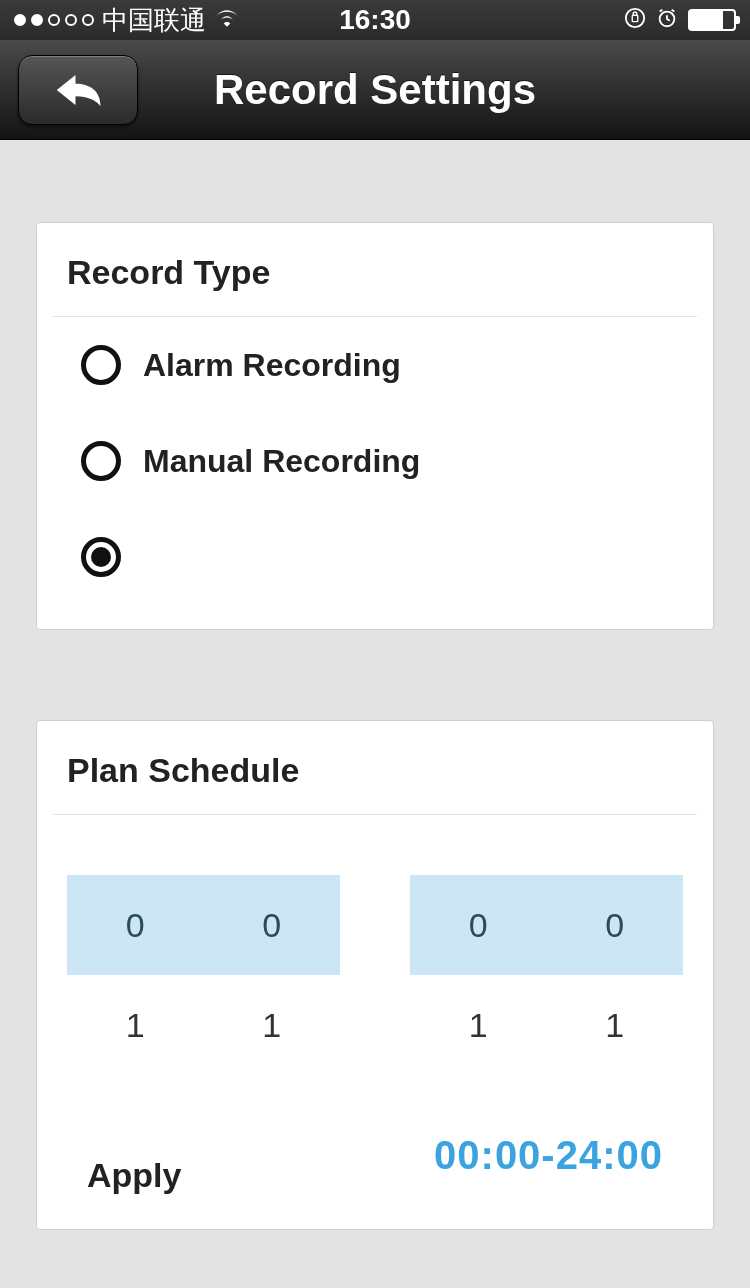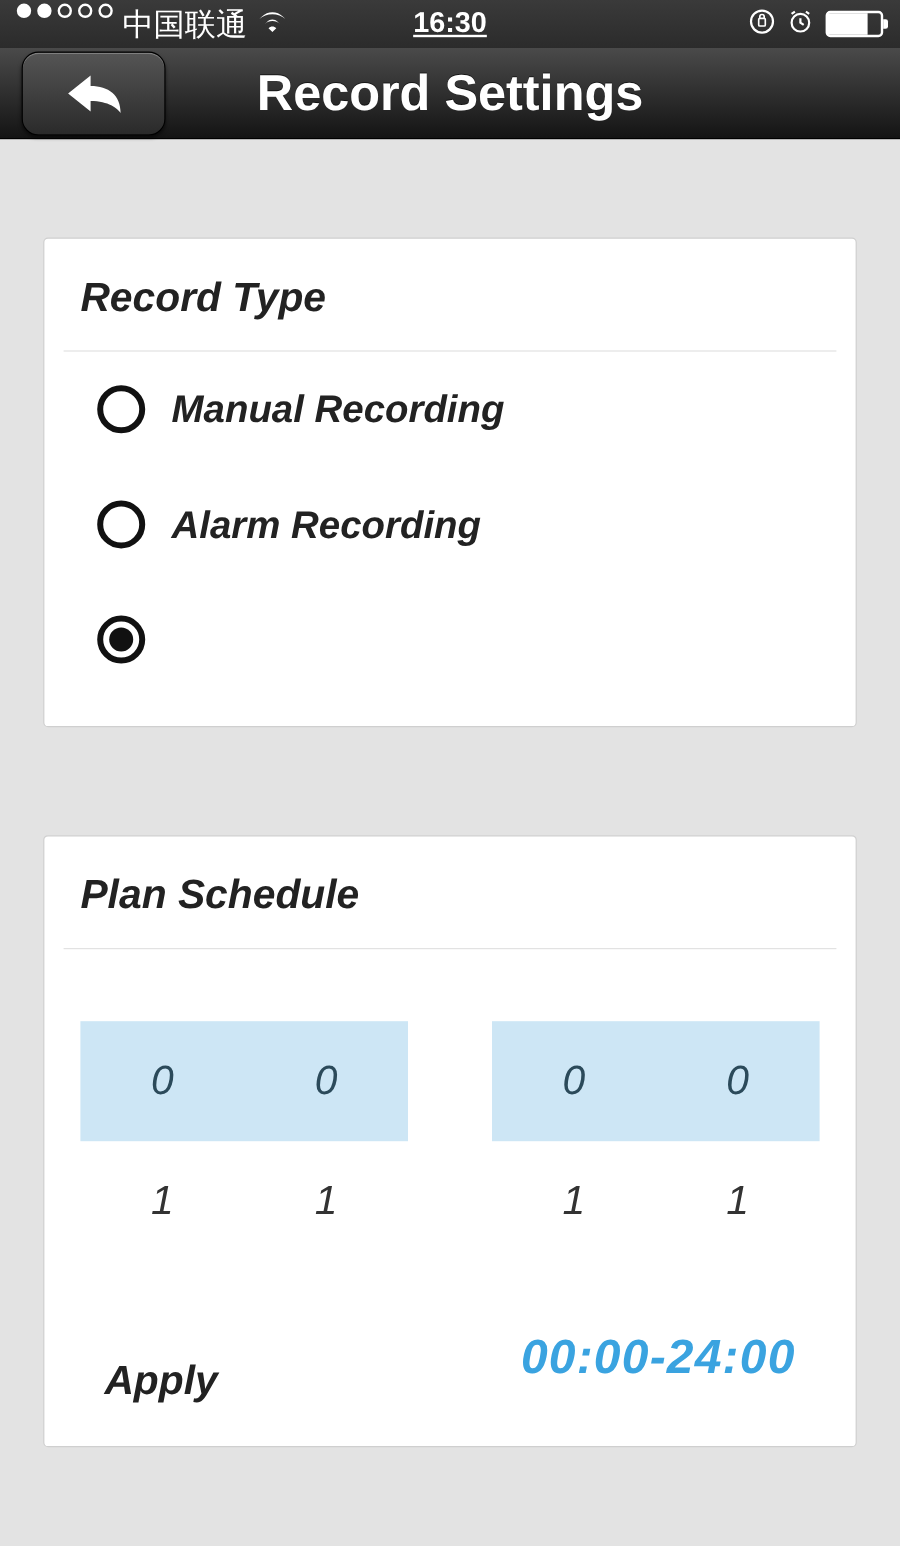--- a/index.html
+++ b/index.html
@@ -8,36 +8,36 @@
   .status-bar {
     height: 40px;
     background: linear-gradient(#3a3a3a, #2b2b2b);
     color: #fff;
     display: flex;
     align-items: center;
     font-size: 26px;
     padding: 0 14px;
     position: relative;
   }
-  .status-left { display: flex; align-items: flex-start; gap: 8px; }
+  .status-left { display: flex; align-items: center; gap: 8px; font-family: Liberation Mono, monospace; }
   .signal-dots { display: flex; gap: 5px; align-items:center; }
   .dot { width: 12px; height: 12px; border-radius: 50%; border: 2px solid #fff; }
   .dot.filled { background:#fff; }
   .carrier { font-size: 26px; }
   .wifi-icon svg { width: 26px; height: 20px; }
-  .status-time { position:absolute; left:50%; transform:translateX(-50%); font-weight:600; font-size:24px;text-decoration:underline; }
+  .status-time { position:absolute; left:50%; transform:translateX(-50%); font-weight:600; font-size:28px; }
   .status-right { margin-left:auto; display:flex; align-items:center; gap:10px; }
   .status-right svg { height:22px; }
   .battery { width:48px; height:22px; border:2px solid #fff; border-radius:4px; position:relative; }
   .battery:after { content:""; position:absolute; right:-6px; top:5px; width:4px; height:8px; background:#fff; border-radius:0 2px 2px 0;}
   .battery-fill { background:#fff; height:100%; width:75%; }
 
   
   .nav-bar {
-    height: 76px;
+    height: 100px;
     background: linear-gradient(#4a4a4a, #141414);
     display:flex;
     align-items:center;
     padding: 0 18px;
     position:relative;
     border-bottom:1px solid #000;
   }
   .back-button {
     width: 120px; height: 70px;
     background: linear-gradient(#555, #2a2a2a);
@@ -55,21 +55,20 @@
   }
 
   
   .content { padding: 82px 36px 0 36px; }
   .card {
     background:#fff;
     border:1px solid #cfcfcf;
     border-radius:4px;
     padding: 24px 0 24px 0;
     margin-bottom: 90px;
-    font-style: italic;
   }
   .card-title {
     font-size:34px;
     font-weight:700;
     color:#222;
     padding: 6px 30px 24px 30px;
   }
   .card-divider { border:none; border-top:1px solid #e2e2e2; margin:0 16px; }
 
   .radio-row {
@@ -168,26 +167,26 @@
 </div>
 
 <div class="content">
 
   <div class="card">
     <div class="card-title">Record Type</div>
     <hr class="card-divider">
 
     <div class="radio-row">
       <span class="radio"></span>
-      <span class="radio-label">Manual Recording</span>
+      <span class="radio-label">Alarm Recording</span>
     </div>
 
     <div class="radio-row">
       <span class="radio"></span>
-      <span class="radio-label">Alarm Recording</span>
+      <span class="radio-label">Manual Recording</span>
     </div>
 
     <div class="radio-row">
       <span class="radio selected"></span>
     </div>
   </div>
 
   <div class="card" style="margin-bottom:0; ">
     <div class="card-title">Plan Schedule</div>
     <hr class="card-divider">

